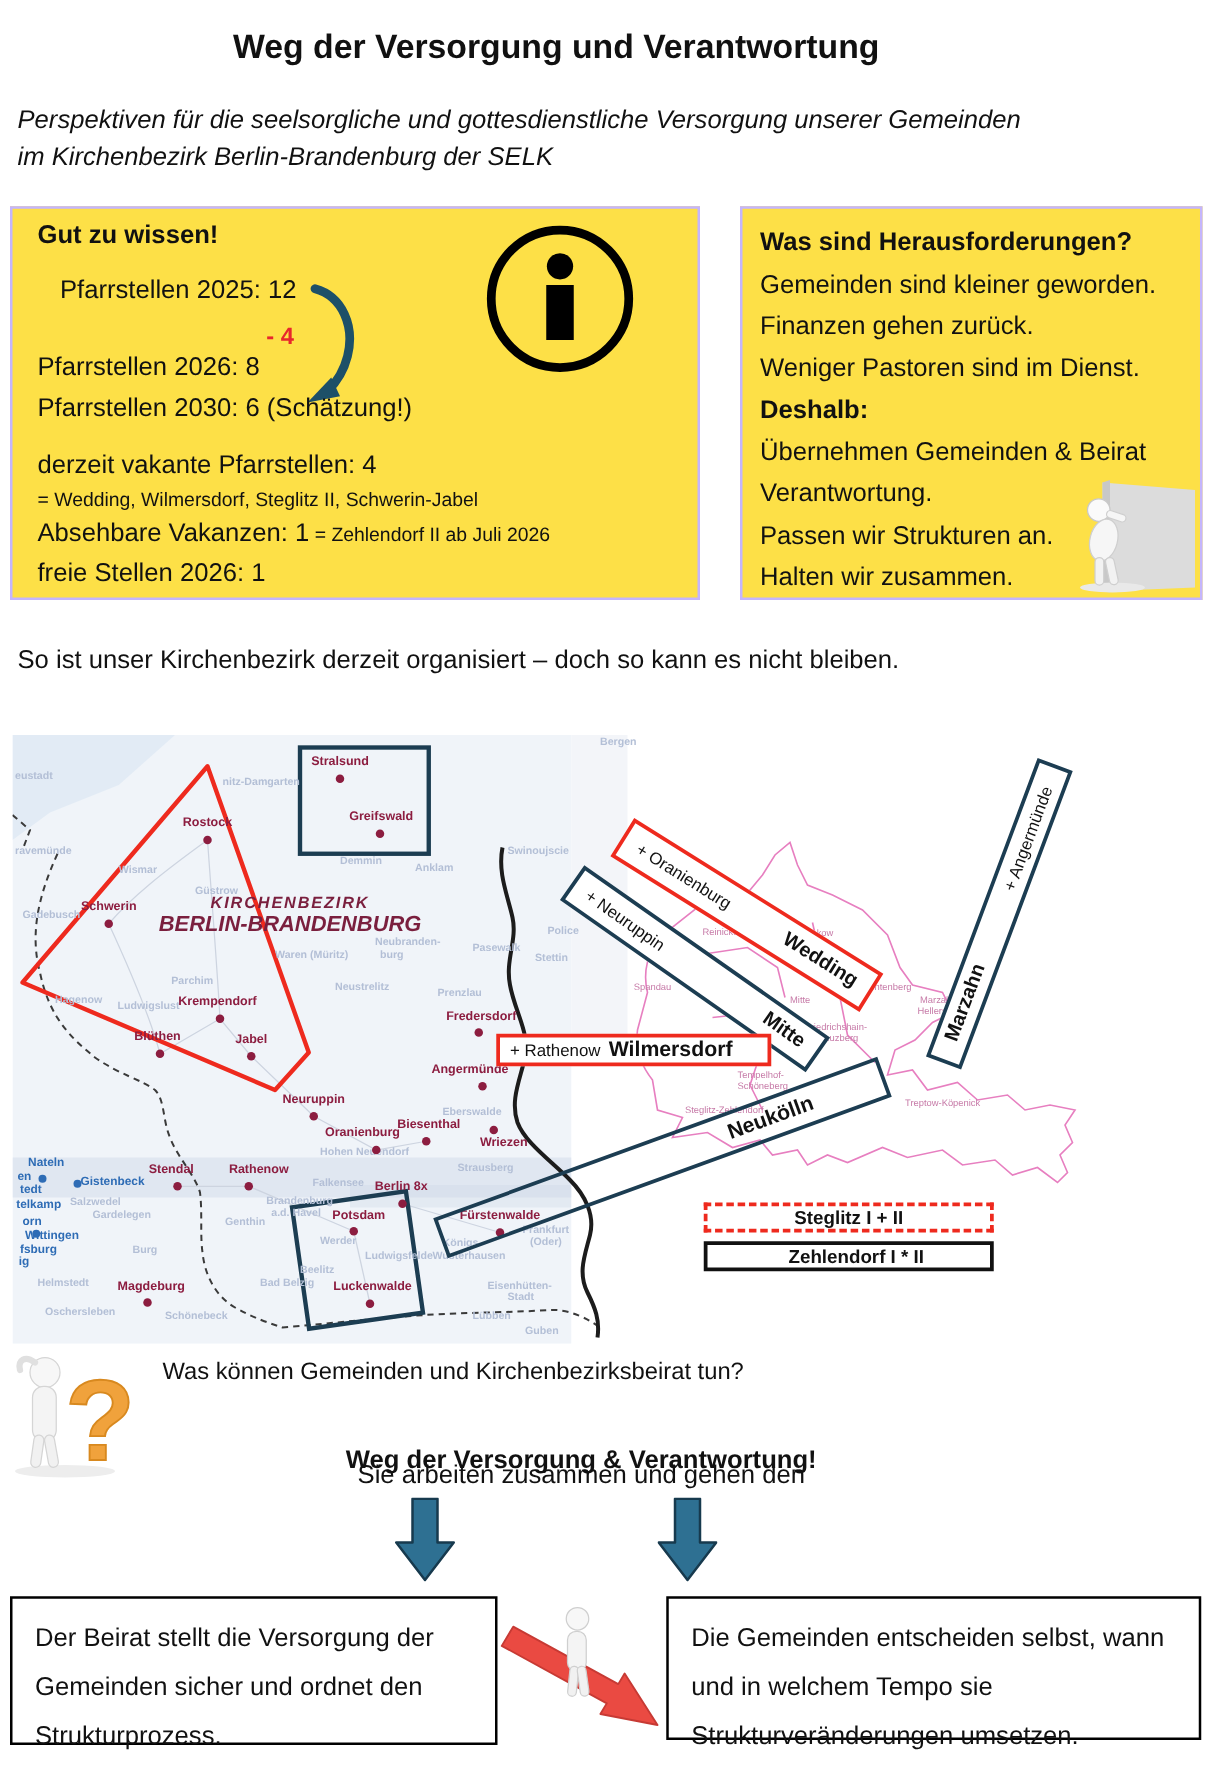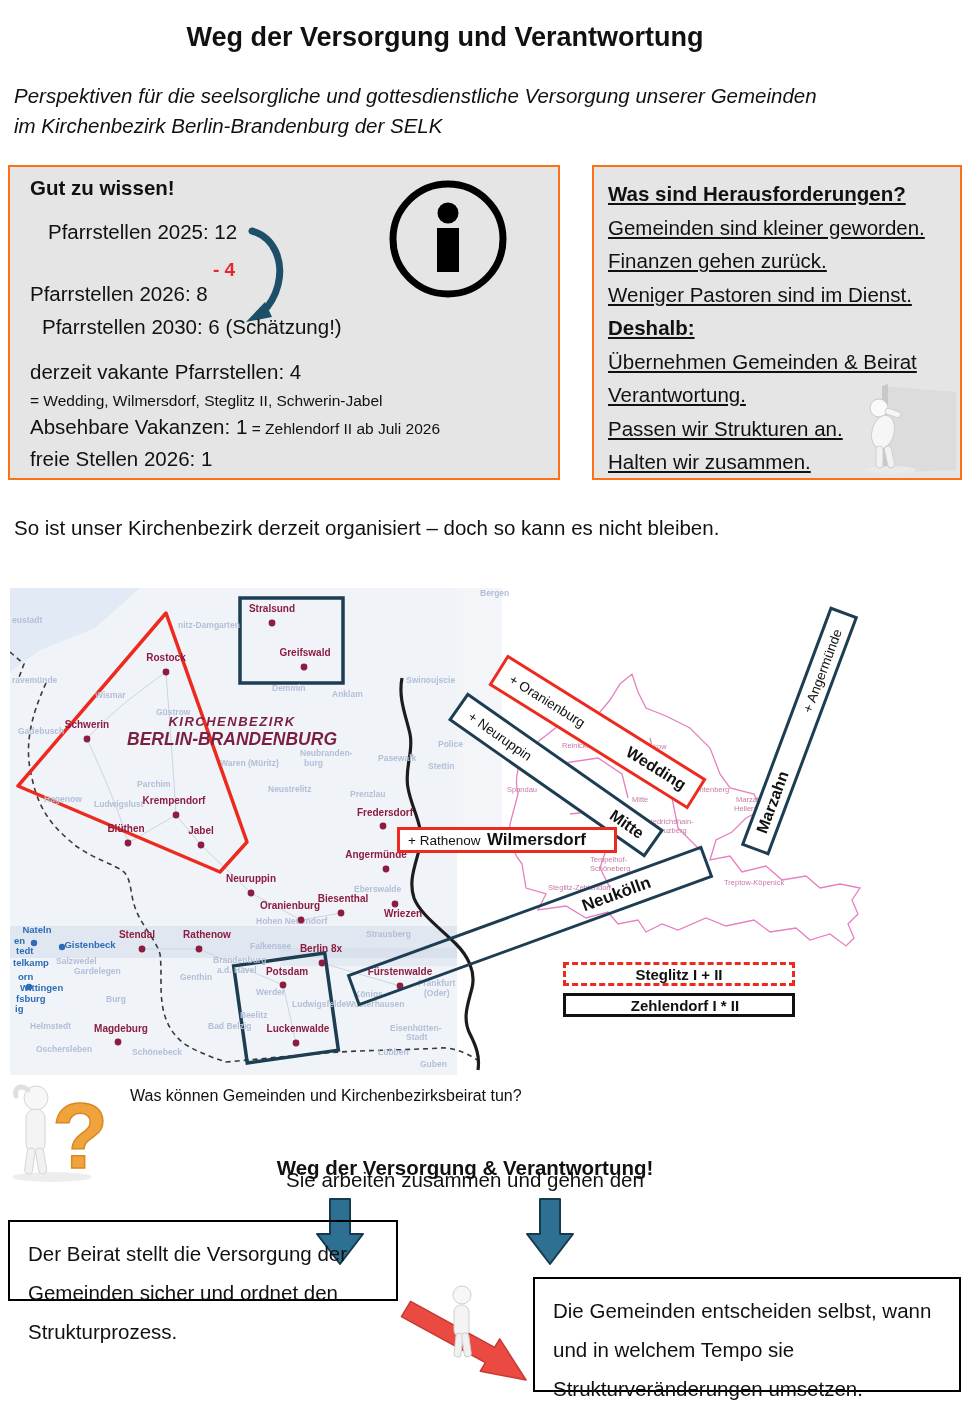--- a/index.html
+++ b/index.html
@@ -1,21 +1,21 @@
 <!DOCTYPE html>
 <html><head>
 <meta charset="utf-8">
 <style>
   html,body{margin:0;padding:0;background:#fff;}
   .page{position:relative;width:970px;height:1414px;background:#fff;overflow:hidden;
         font-family:"Liberation Sans",sans-serif;color:#111;}
   .abs{position:absolute;}
   .title{top:22px;left:0;width:890px;text-align:center;font-size:27px;font-weight:bold;}
   .subtitle{left:14px;font-size:20.5px;font-style:italic;}
-  .box{border:2px solid #f97316;box-sizing:border-box;background:#e5e5e5;text-decoration:underline;}
+  .box{border:2px solid #c4b5fd;box-sizing:border-box;background:#fde047;}
   .info-box{left:8px;top:165px;width:552px;height:315px;}
   .chal-box{left:592px;top:165px;width:370px;height:315px;}
   .t20{font-size:20.5px;}
   .t15{font-size:15.5px;}
   .bold{font-weight:bold;}
   .red{color:#e8262c;}
   .chal-lines{padding:10px 0 0 14px;}
   .chal-lines div{font-size:20.5px;line-height:33.5px;white-space:nowrap;}
   .map-intro{left:14px;top:516px;font-size:20.5px;}
   .map-wrap{left:10px;top:588px;width:950px;height:487px;}
@@ -41,47 +41,47 @@
   .wilmersdorf{left:387px;top:239px;width:220px;height:26px;justify-content:space-between;padding:0 28px 0 8px;}
   .wilmersdorf .main{font-size:17px;}
   .neukoelln{left:331px;top:321px;width:378px;height:34px;transform:rotate(-20deg);
              background:transparent;border-width:3.5px;justify-content:flex-end;padding-right:58px;}
   .neukoelln .main{font-size:17px;}
   .steglitz{left:553px;top:374px;width:232px;height:24px;border:3px dashed #ee2a1e;justify-content:center;}
   .steglitz .main{font-size:15px;}
   .zehlendorf{left:553px;top:405px;width:232px;height:24px;border:3px solid #111;justify-content:center;padding-left:12px;}
   .zehlendorf .main{font-size:15px;}
   
-  .question{left:130px;top:1087px;font-size:16px;}
+  .question{left:130px;top:1087px;font-size:19px;}
   .qline1{left:240px;top:1127px;width:450px;text-align:center;font-size:20.5px;margin-top:41px;}
   .qline2{left:240px;top:1156px;width:450px;text-align:center;font-size:20.5px;font-weight:bold;}
   
   .bot-box{border:2px solid #000;box-sizing:border-box;padding:12px 18px;font-size:20.5px;line-height:39px;}
-  .bot-left{left:8px;top:1220px;width:390px;height:81px;}
+  .bot-left{left:8px;top:1277px;width:390px;height:119px;}
   .bot-right{left:533px;top:1277px;width:428px;height:115px;}
 </style>
 </head>
 <body>
 
 <div class="page">
 
   <div class="abs title">Weg der Versorgung und Verantwortung</div>
   <div class="abs subtitle" style="top:84px;">Perspektiven für die seelsorgliche und gottesdienstliche Versorgung unserer Gemeinden</div>
   <div class="abs subtitle" style="top:114px;">im Kirchenbezirk Berlin-Brandenburg der SELK</div>
 
   <div class="abs box info-box">
     <div class="abs t20 bold" style="left:20px;top:9px;">Gut zu wissen!</div>
     <div class="abs t20" style="left:20px;top:53px;margin-left:18px;">Pfarrstellen 2025: 12</div>
     <div class="abs bold red" style="left:203px;top:92px;font-size:19px;">- 4</div>
     <svg class="abs" style="left:228px;top:58px;" width="46" height="100" viewBox="0 0 46 100">
       <path d="M 14,6 C 36,12 46,36 40,60 C 37,72 30,82 24,88" fill="none" stroke="#1d5068" stroke-width="7" stroke-linecap="round"></path>
       <polygon points="8,97 27,77 34,92" fill="#1d5068"></polygon>
     </svg>
     <div class="abs t20" style="left:20px;top:115px;">Pfarrstellen 2026: 8</div>
-    <div class="abs t20" style="left:32px;top:148px;">Pfarrstellen 2030: 6 (Schätzung!)</div>
+    <div class="abs t20" style="left:20px;top:148px;">Pfarrstellen 2030: 6 (Schätzung!)</div>
     <div class="abs t20" style="left:20px;top:193px;">derzeit vakante Pfarrstellen: 4</div>
     <div class="abs t15" style="left:20px;top:225px;">= Wedding, Wilmersdorf, Steglitz II, Schwerin-Jabel</div>
     <div class="abs" style="left:20px;top:248px;">
       <span class="t20">Absehbare Vakanzen: 1</span>
       <span class="t15">= Zehlendorf II ab Juli 2026</span>
     </div>
     <div class="abs t20" style="left:20px;top:280px;">freie Stellen 2026: 1</div>
     <svg class="abs" style="left:372px;top:6px;" width="132" height="132" viewBox="0 0 132 132">
       <circle cx="66" cy="66" r="55" fill="none" stroke="#000" stroke-width="7"></circle>
       <circle cx="66" cy="40" r="10.5" fill="#000"></circle>

